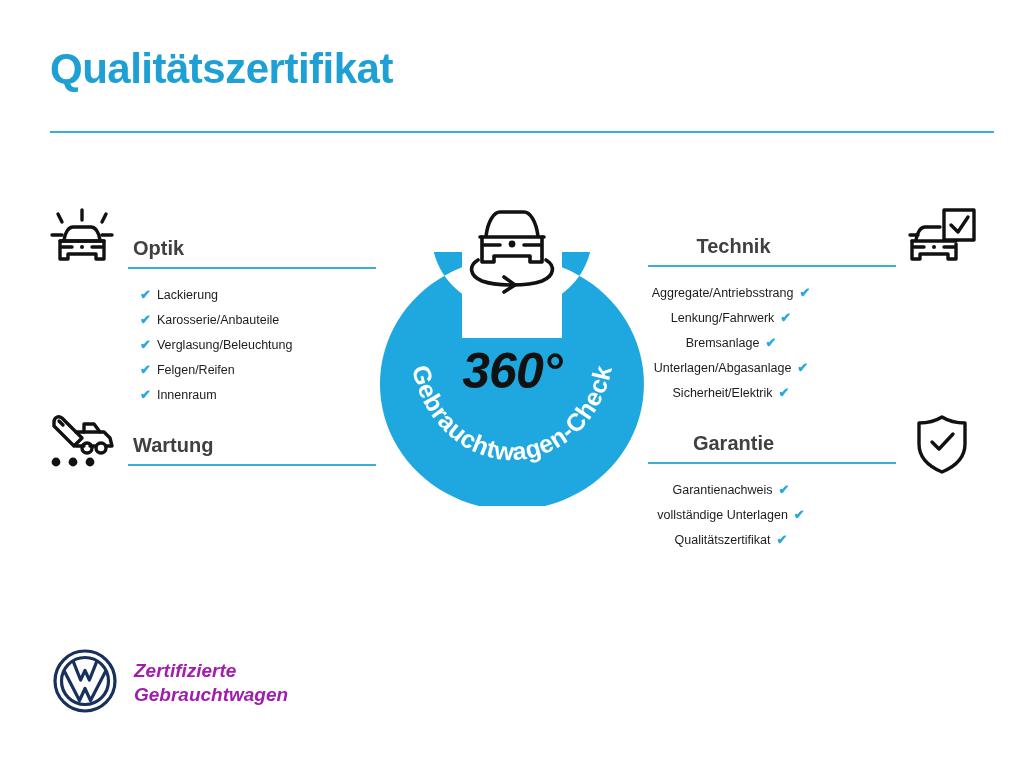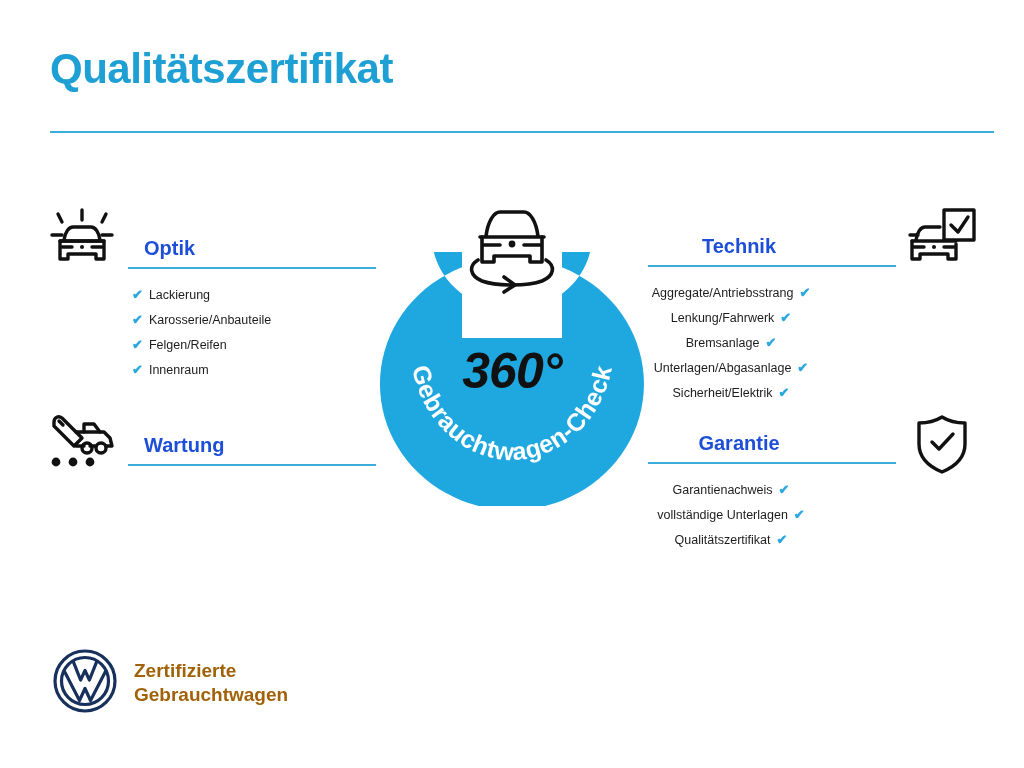--- a/index.html
+++ b/index.html
@@ -47,36 +47,36 @@
   .quad-right { left: 566px; text-align: center; }
 
   .quad-optik   { top: 238px; }
   .quad-wartung { top: 435px; }
   .quad-technik { top: 236px; }
   .quad-garantie{ top: 433px; }
 
   .quad-heading {
     font-size: 20px;
     font-weight: bold;
-    color: #1d4ed8;
+    color: #404040;
     line-height: 1.05;
-    margin: 0 0 8px 16px;
+    margin: 0 0 8px 5px;
     white-space: nowrap;
   }
   .quad-rule {
     height: 2px;
     background: #3aaed8;
     width: 248px;
     margin-bottom: 14px;
   }
   .quad-right .quad-rule { margin-left: auto; }
 
   .check-list {
     list-style: none;
-    margin: 4px;
+    margin: 12px;
     padding: 0;
   }
   .check-item {
     font-size: 12.5px;
     line-height: 1.92;
     color: #1c1c1c;
     white-space: nowrap;
     display: block;
   }
   .check-mark {
@@ -133,22 +133,23 @@
     left: 52px;
     top: 648px;
     display: flex;
     align-items: center;
     gap: 16px;
   }
   .brand-text {
     font-size: 19px;
     font-weight: bold;
     line-height: 1.28;
-    color: #a16207;
+    color: #a21caf;
     white-space: pre-line;
+    font-style: italic;
   }
 </style>
 </head>
 <body>
 
 <div class="page-title">Qualitätszertifikat</div>
 <div class="header-rule"></div>
 
 <div class="sec-icon icon-optik">
   <svg width="72" height="66" viewBox="0 0 72 66" fill="none" stroke="#111" stroke-width="3.4" stroke-linecap="round" stroke-linejoin="round">
@@ -164,20 +165,21 @@
     <path d="M46 43 L56 43"></path>
     <circle cx="36" cy="43" r="2" fill="#111" stroke="none"></circle>
   </svg>
 </div>
 <div class="quad quad-left quad-optik">
   <div class="quad-heading">Optik</div>
   <div class="quad-rule"></div>
   <ul class="check-list">
     <li class="check-item"><span class="check-mark">✔</span><span>Lackierung</span></li>
     <li class="check-item"><span class="check-mark">✔</span><span>Karosserie/Anbauteile</span></li>
+    <li class="check-item"><span class="check-mark">✔</span><span>Verglasung/Beleuchtung</span></li>
     <li class="check-item"><span class="check-mark">✔</span><span>Felgen/Reifen</span></li>
     <li class="check-item"><span class="check-mark">✔</span><span>Innenraum</span></li>
   </ul>
 </div>
 
 <div class="sec-icon icon-wartung">
   <svg width="74" height="60" viewBox="0 0 74 60" fill="none" stroke="#111" stroke-width="3.4" stroke-linecap="round" stroke-linejoin="round">
     <path d="M8 10 C8 6 12 3 16 6 L36 26 L28 34 L8 14 Z"></path>
     <path d="M13 9 L17 13"></path>
     <path d="M30 20 L58 20 L64 26 L66 34 L60 34"></path>

